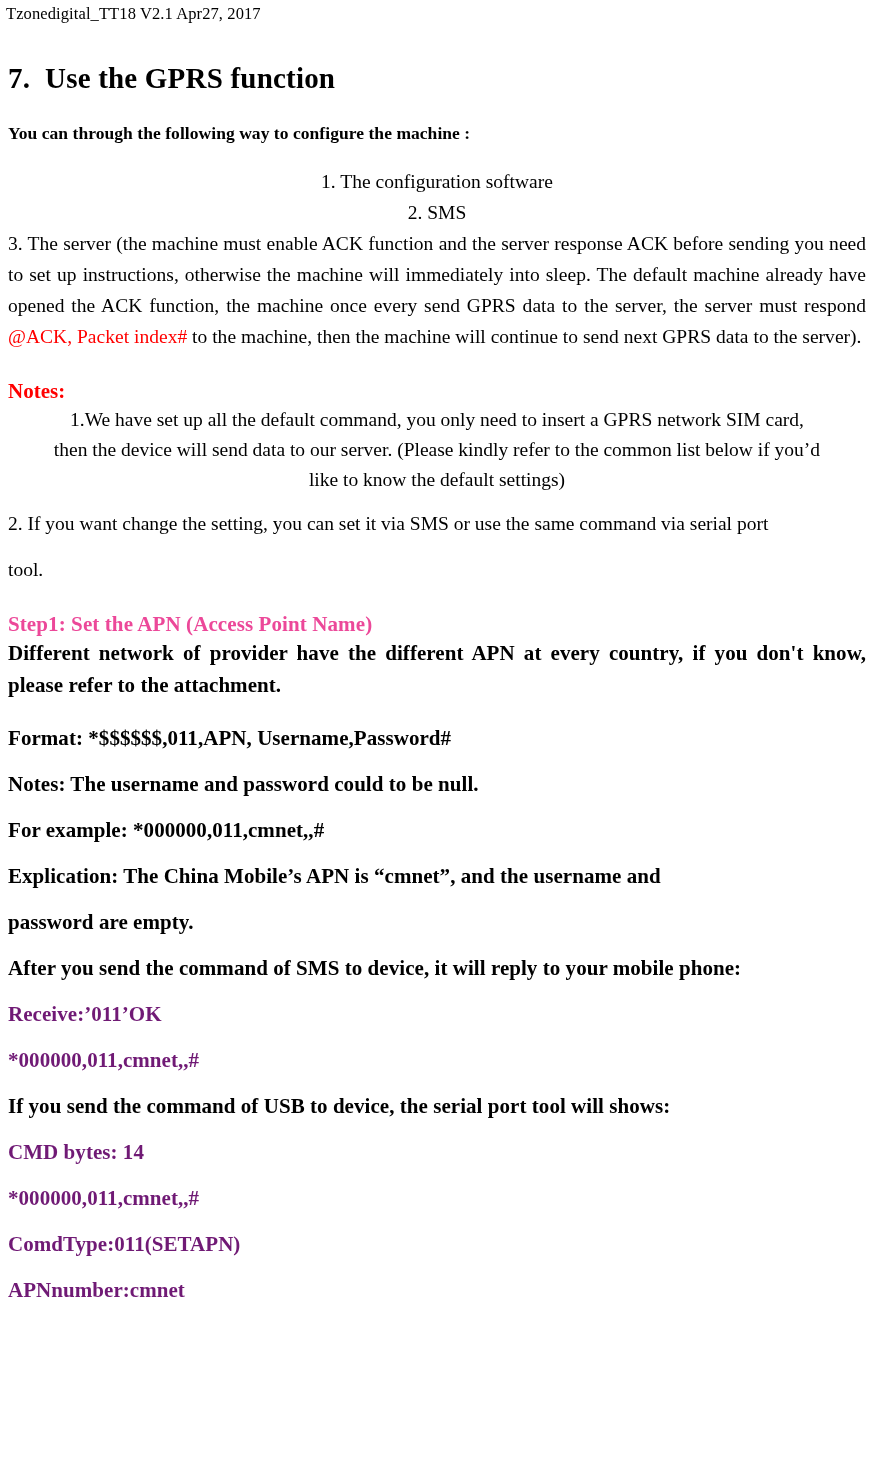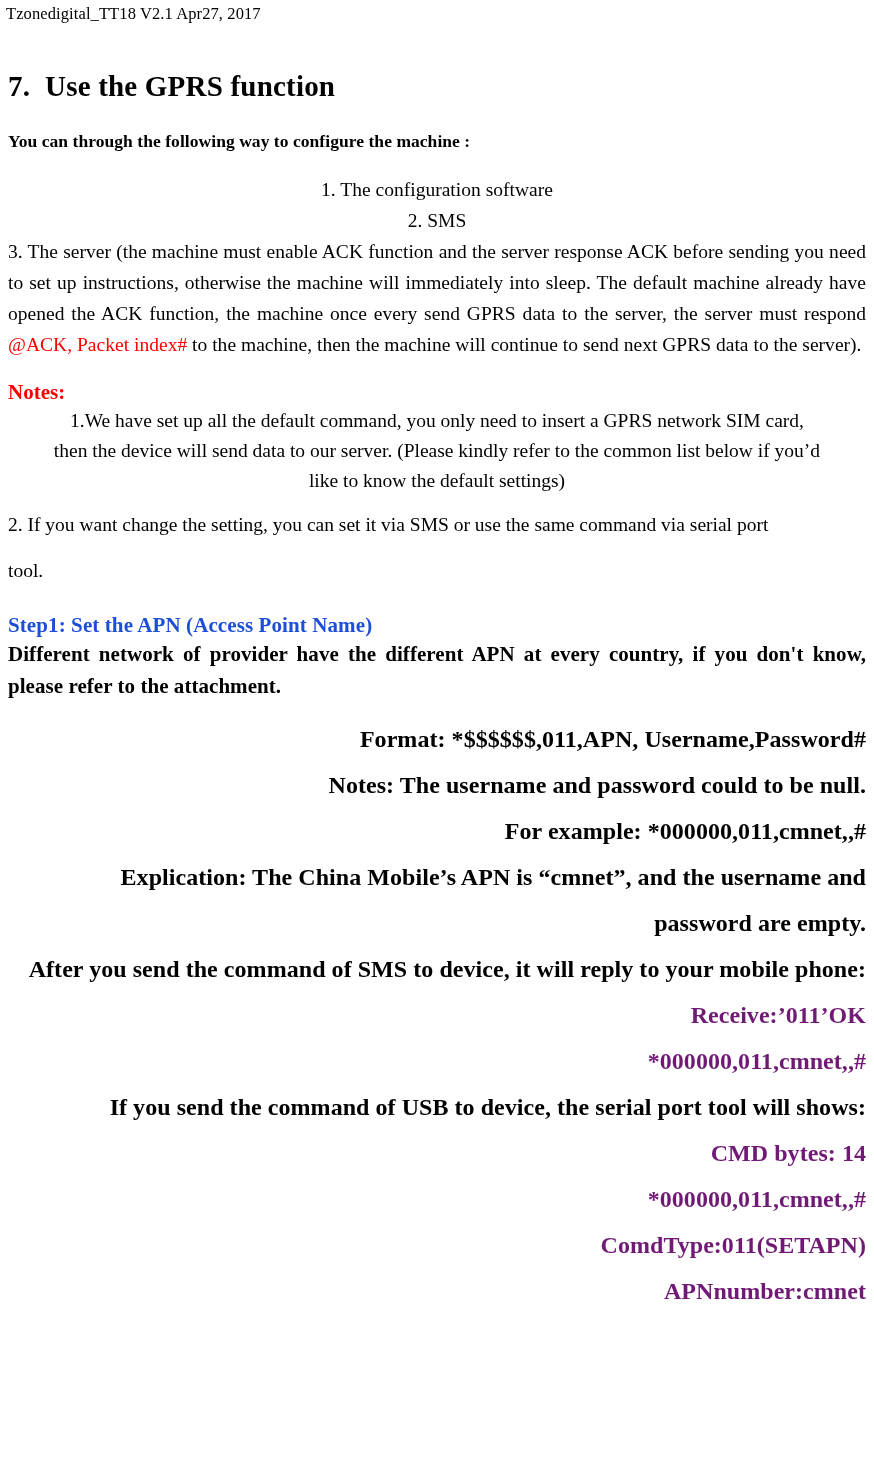--- a/index.html
+++ b/index.html
@@ -27,21 +27,21 @@
     top: 4px;
     left: 6px;
     font-size: 16.5px;
     line-height: 20px;
     font-weight: normal;
     letter-spacing: 0.1px;
     white-space: nowrap;
   }
   .content {
     position: absolute;
-    top: 68px;
+    top: 60px;
     left: 8px;
     width: 858px;
   }
   h1.section-title {
     font-size: 29px;
     font-weight: bold;
     line-height: 36px;
     margin: 0;
     padding: 0;
     letter-spacing: 0.2px;
@@ -75,52 +75,53 @@
   }
   .body-text.nojust { text-align: center; }
   .red { color: #ff0000; }
   .orange { color: #701a75; }
 
   .notes-label {
     font-size: 21px;
     font-weight: bold;
     line-height: 28px;
     color: #ff0000;
+    margin-top: 7px;
   }
   .note-line {
     font-size: 19.5px;
     line-height: 30px;
     text-align: center;
   }
   .note-para {
     font-size: 19.5px;
     line-height: 46px;
     text-align: justify;
     text-justify: inter-word;
   }
   .step-head {
     font-size: 21px;
     font-weight: bold;
     line-height: 26px;
-    color: #1d4ed8;
+    color: #ec4899;
     letter-spacing: 0.1px;
   }
   .strong-para {
     font-size: 21px;
     font-weight: bold;
     line-height: 32px;
     text-align: justify;
     text-justify: inter-word;
     letter-spacing: 0.05px;
   }
   .strong-line {
-    font-size: 24px;
+    font-size: 21px;
     font-weight: bold;
     line-height: 46px;
-    text-align: right;
+    text-align: left;
     letter-spacing: 0.05px;
     white-space: nowrap;
   }
 </style>
 </head>
 <body>
 
 <div class="page">
 
   <div class="doc-header">Tzonedigital_TT18 V2.1 Apr27, 2017</div>

